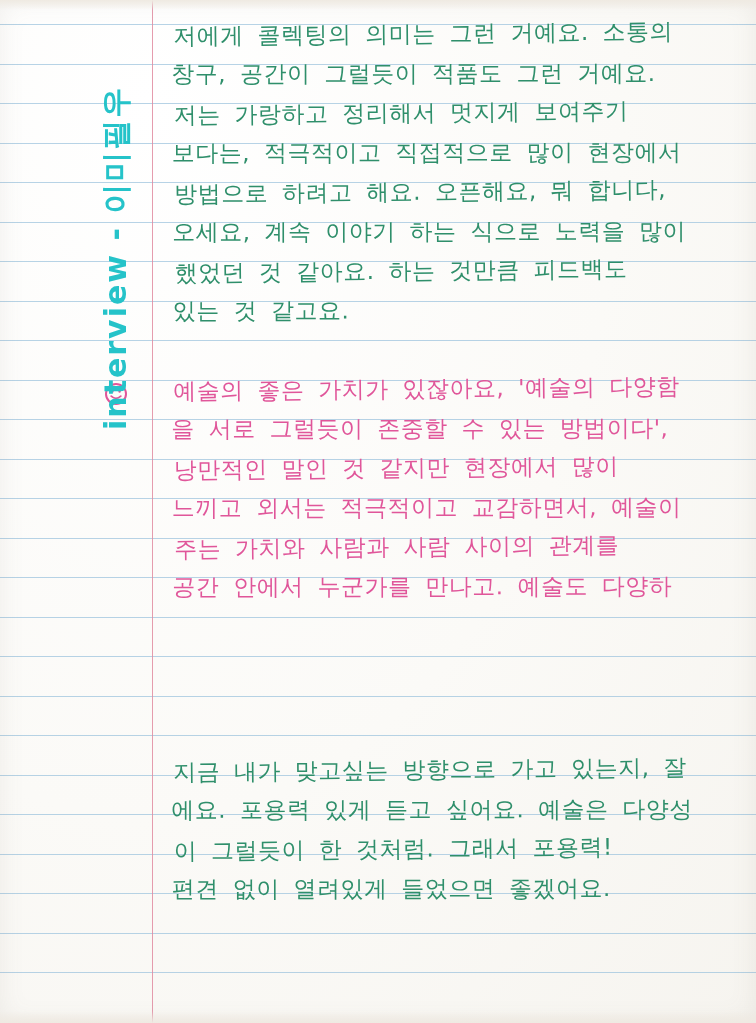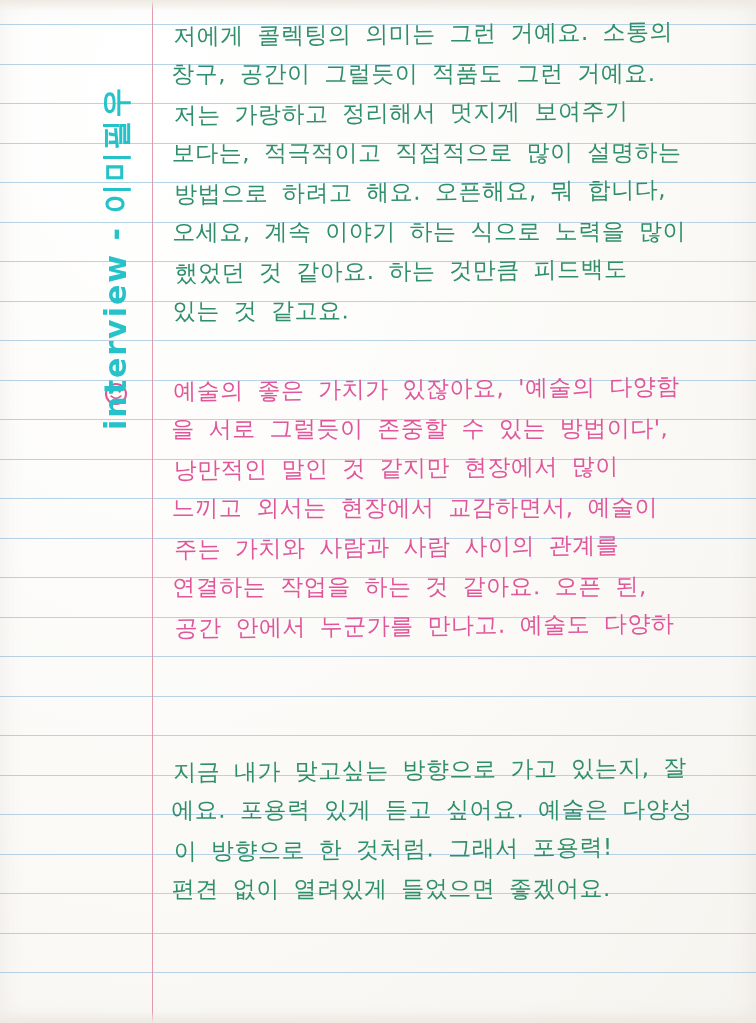--- a/index.html
+++ b/index.html
@@ -171,39 +171,38 @@
     <path d="M7.2 14.2 Q12 18.6 16.8 14.2" fill="none" stroke="#e0569a" stroke-width="1.8" stroke-linecap="round"></path>
   </svg>
 
   <div id="side-label">interview - 이미필우</div>
 
   <div id="blocks-host">
       <div class="hand-block green" style="top: 16px;">
         <span class="ln">저에게 콜렉팅의 의미는 그런 거예요. 소통의</span>
         <span class="ln">창구, 공간이 그럴듯이 적품도 그런 거예요.</span>
         <span class="ln">저는 가랑하고 정리해서 멋지게 보여주기</span>
-        <span class="ln">보다는, 적극적이고 직접적으로 많이 설명하는</span>
+        <span class="ln">보다는, 적극적이고 직접적으로 많이 현장에서</span>
         <span class="ln">방법으로 하려고 해요. 오픈해요, 뭐 합니다,</span>
         <span class="ln">오세요, 계속 이야기 하는 식으로 노력을 많이</span>
         <span class="ln">했었던 것 같아요. 하는 것만큼 피드백도</span>
         <span class="ln">있는 것 같고요.</span>
       </div>
       <div class="hand-block pink" style="top: 371px;">
         <span class="ln">예술의 좋은 가치가 있잖아요, '예술의 다양함</span>
         <span class="ln">을 서로 그럴듯이 존중할 수 있는 방법이다',</span>
         <span class="ln">낭만적인 말인 것 같지만 현장에서 많이</span>
-        <span class="ln">느끼고 외서는 현장에서 교감하면서, 예술이</span>
+        <span class="ln">느끼고 외서는 적극적이고 교감하면서, 예술이</span>
         <span class="ln">주는 가치와 사람과 사람 사이의 관계를</span>
-        <span class="ln">연결하는 작업을 하는 것 같아요. 오픈 된,</span>
         <span class="ln">공간 안에서 누군가를 만나고. 예술도 다양하</span>
       </div>
       <div class="hand-block green" style="top: 752px;">
         <span class="ln">지금 내가 맞고싶는 방향으로 가고 있는지, 잘</span>
         <span class="ln">에요. 포용력 있게 듣고 싶어요. 예술은 다양성</span>
-        <span class="ln">이 방향으로 한 것처럼. 그래서 포용력!</span>
+        <span class="ln">이 그럴듯이 한 것처럼. 그래서 포용력!</span>
         <span class="ln">편견 없이 열려있게 들었으면 좋겠어요.</span>
       </div>
     </div>
 
   <div id="edge-shade"></div>
   <div id="top-shade"></div>
   <div id="bottom-shade"></div>
 </div>
 
 </body></html>

